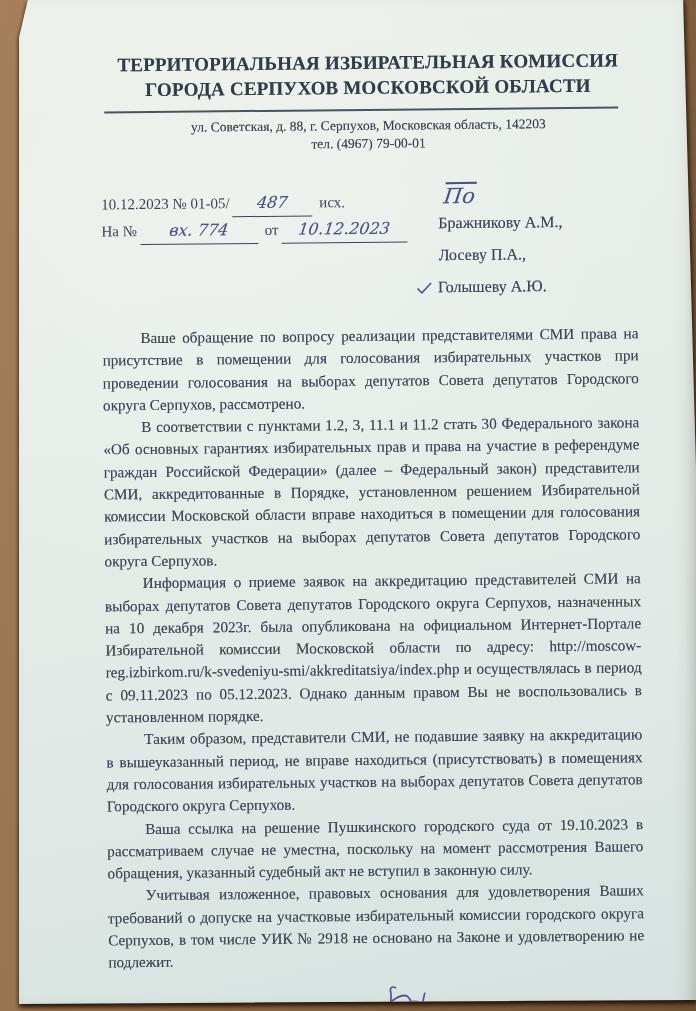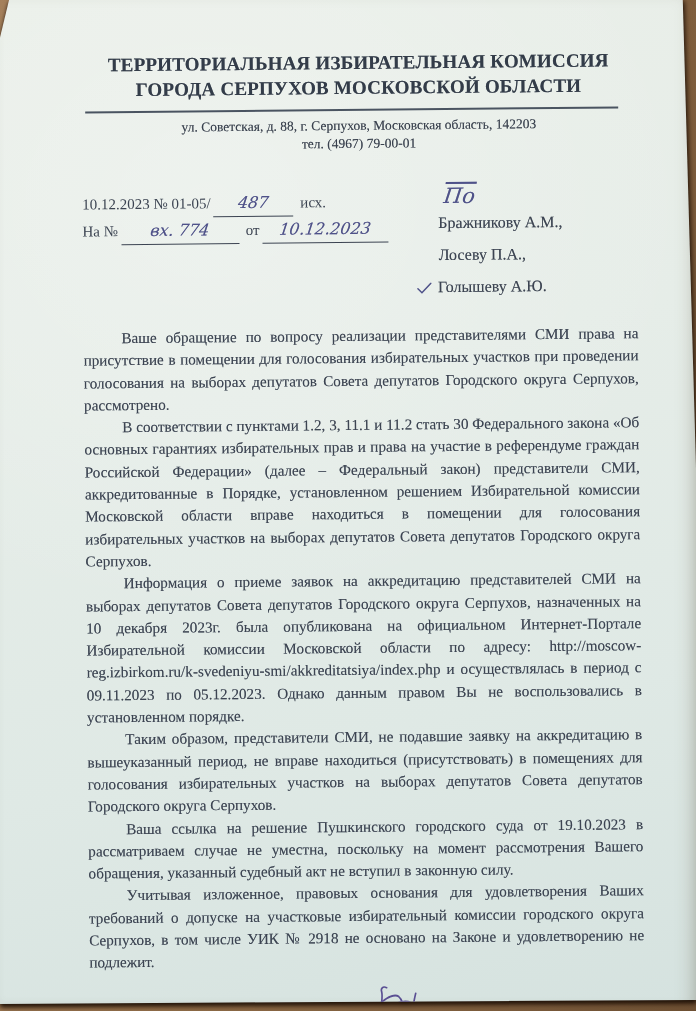--- a/index.html
+++ b/index.html
@@ -4,20 +4,21 @@
 <style>
   html,body{margin:0;padding:0;}
   body{
     width:696px;height:1011px;overflow:hidden;position:relative;
     background:linear-gradient(105deg,#a5805b 0%,#916d48 45%,#6e5033 100%);
     font-family:"Liberation Serif", serif;
   }
   .paper-shadow{
     position:absolute;inset:0;
     filter:drop-shadow(0 3px 2px rgba(25,12,4,.85)) drop-shadow(2px 0 2px rgba(25,12,4,.5));
+    margin-left:19px;
   }
   .paper{
     position:absolute;inset:0;
     background:
       radial-gradient(120% 70% at 30% 20%, rgba(255,255,255,.25), rgba(255,255,255,0) 60%),
       linear-gradient(168deg,#eaefe9 0%,#e6ede8 38%,#dfe9e5 70%,#d5e2df 100%);
     clip-path:polygon(1.3% 0, 98.1% 0, 100% 46.3%, 100% 98.9%, 0 99.3%, 0 3.7%);
     box-shadow:inset -14px 0 18px -12px rgba(90,80,60,.35), inset 0 -10px 14px -10px rgba(90,80,60,.3);
   }
   .content{

